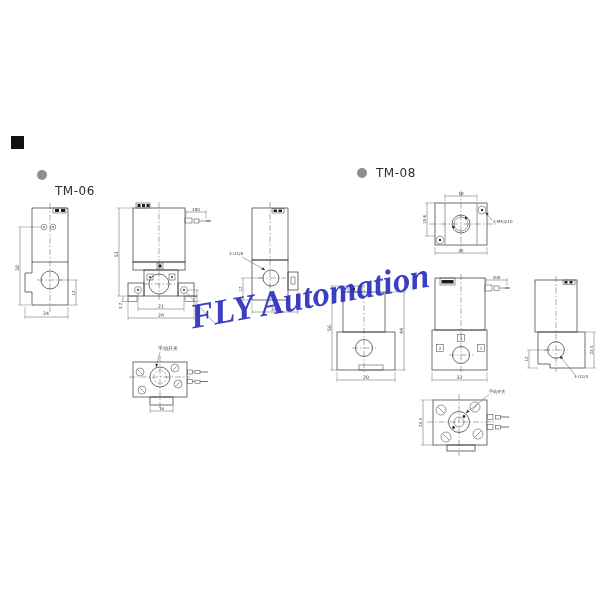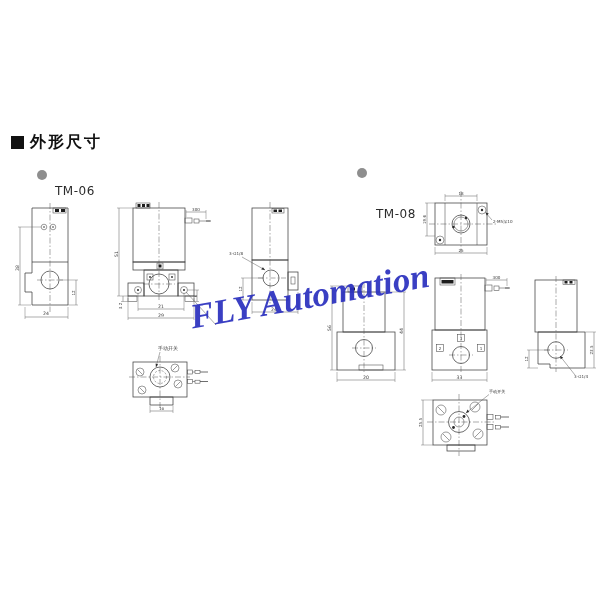--- a/index.html
+++ b/index.html
@@ -25,27 +25,26 @@
   svg .t{font-size:4.6px;}
   svg .ts{font-size:4.1px;}
   svg .tc{font-size:5px;}
 </style>
 </head>
 <body>
 
 <div class="canvas">
 
   <div class="heading-square"></div>
-  <div class="heading">外形尺寸</div>
 
   <div class="bullet" style="left:37px;top:170px;"></div>
   <div class="section-label" style="left:55px;top:184px;">TM-06</div>
 
   <div class="bullet" style="left:357px;top:168px;"></div>
-  <div class="section-label" style="left:376px;top:166px;margin-top:41px;">TM-08</div>
+  <div class="section-label" style="left:376px;top:166px;">TM-08</div>
 
   <svg class="drawing" style="left:15px;top:200px;" width="95" height="132" viewBox="0 0 95 132">
     <g>
       <path class="o" d="M17,8 H53 V105 H17 V92 H10 V73 H17 Z"></path>
       <line class="o" x1="17" y1="62" x2="53" y2="62"></line>
       <rect class="thin" x="38" y="8" width="13" height="5"></rect>
       <rect class="blk" x="40" y="9" width="4" height="3"></rect>
       <rect class="blk" x="46" y="9" width="4" height="3"></rect>
       <circle class="thin" cx="29" cy="27" r="2.8"></circle>
         <circle class="dot" cx="29" cy="27" r="0.8"></circle>

